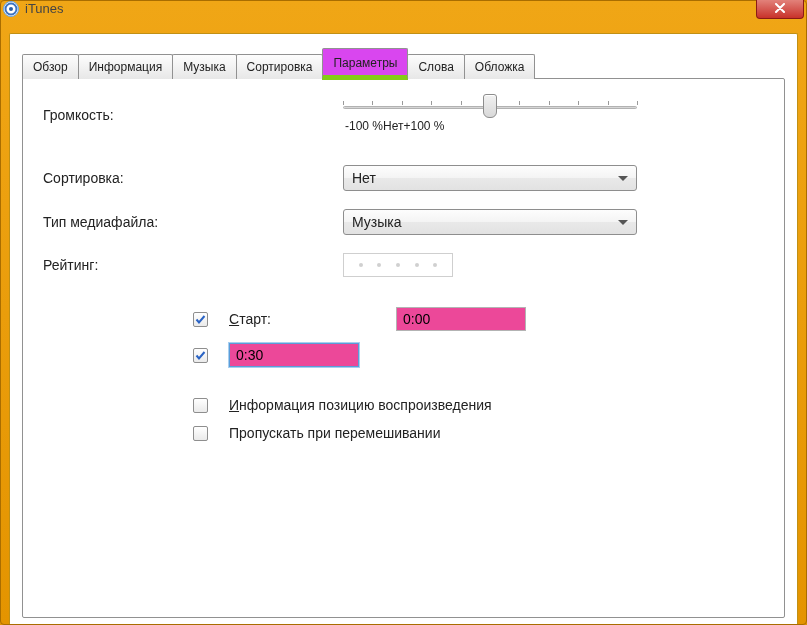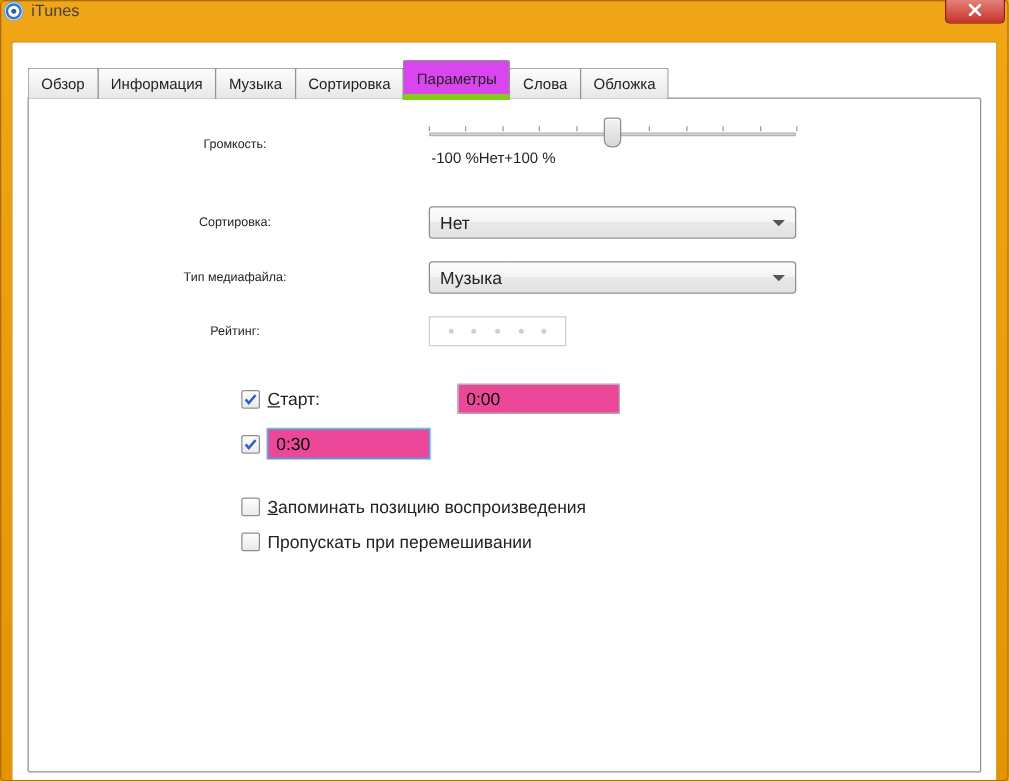--- a/index.html
+++ b/index.html
@@ -102,23 +102,23 @@
     position: relative;
     z-index: 1;
   }
   .row {
     display: flex;
     align-items: center;
     margin-bottom: 18px;
   }
   .label-col {
     width: 300px;
-    text-align: center;
+    text-align: left;
     padding-right: 10px;
-    font-size: 10px;
+    font-size: 14px;
     color: #222;
   }
   .label-col .underline::first-letter { text-decoration: underline; }
   .control-col {
     flex: 1;
   }
   
   .slider-wrap {
     width: 294px;
   }
@@ -204,21 +204,21 @@
   }
   .rating-box span {
     width: 4px; height: 4px; background: #d0d0d0; border-radius: 50%;
   }
   
   .chk-row {
     display: flex;
     align-items: center;
     margin-bottom: 12px;
   }
-  .chk-indent { padding-left: 150px; }
+  .chk-indent { padding-left: 150px; gap: 15px; }
   .chk {
     width: 15px; height: 15px;
     border: 1px solid #8e8e8e;
     background: linear-gradient(#fff,#eaeaea);
     margin-right: 6px;
     display: inline-flex;
     align-items: center;
     justify-content: center;
     border-radius: 2px;
     cursor: pointer;
@@ -365,21 +365,21 @@
           </span>
           <input class="text-input focused" value="0:30" style="">
         </div>
       </div>
 
       <div class="group3">
         <div class="chk-row chk-indent">
           <span class="chk">
             
           </span>
-          <span class="chk-label chk-label-u">Запоминать позицию воспроизведения</span>
+          <span class="chk-label chk-label-u">Информация позицию воспроизведения</span>
         </div>
         <div class="chk-row chk-indent">
           <span class="chk">
             
           </span>
           <span class="chk-label">Пропускать при перемешивании</span>
         </div>
       </div>
 
     </div>

